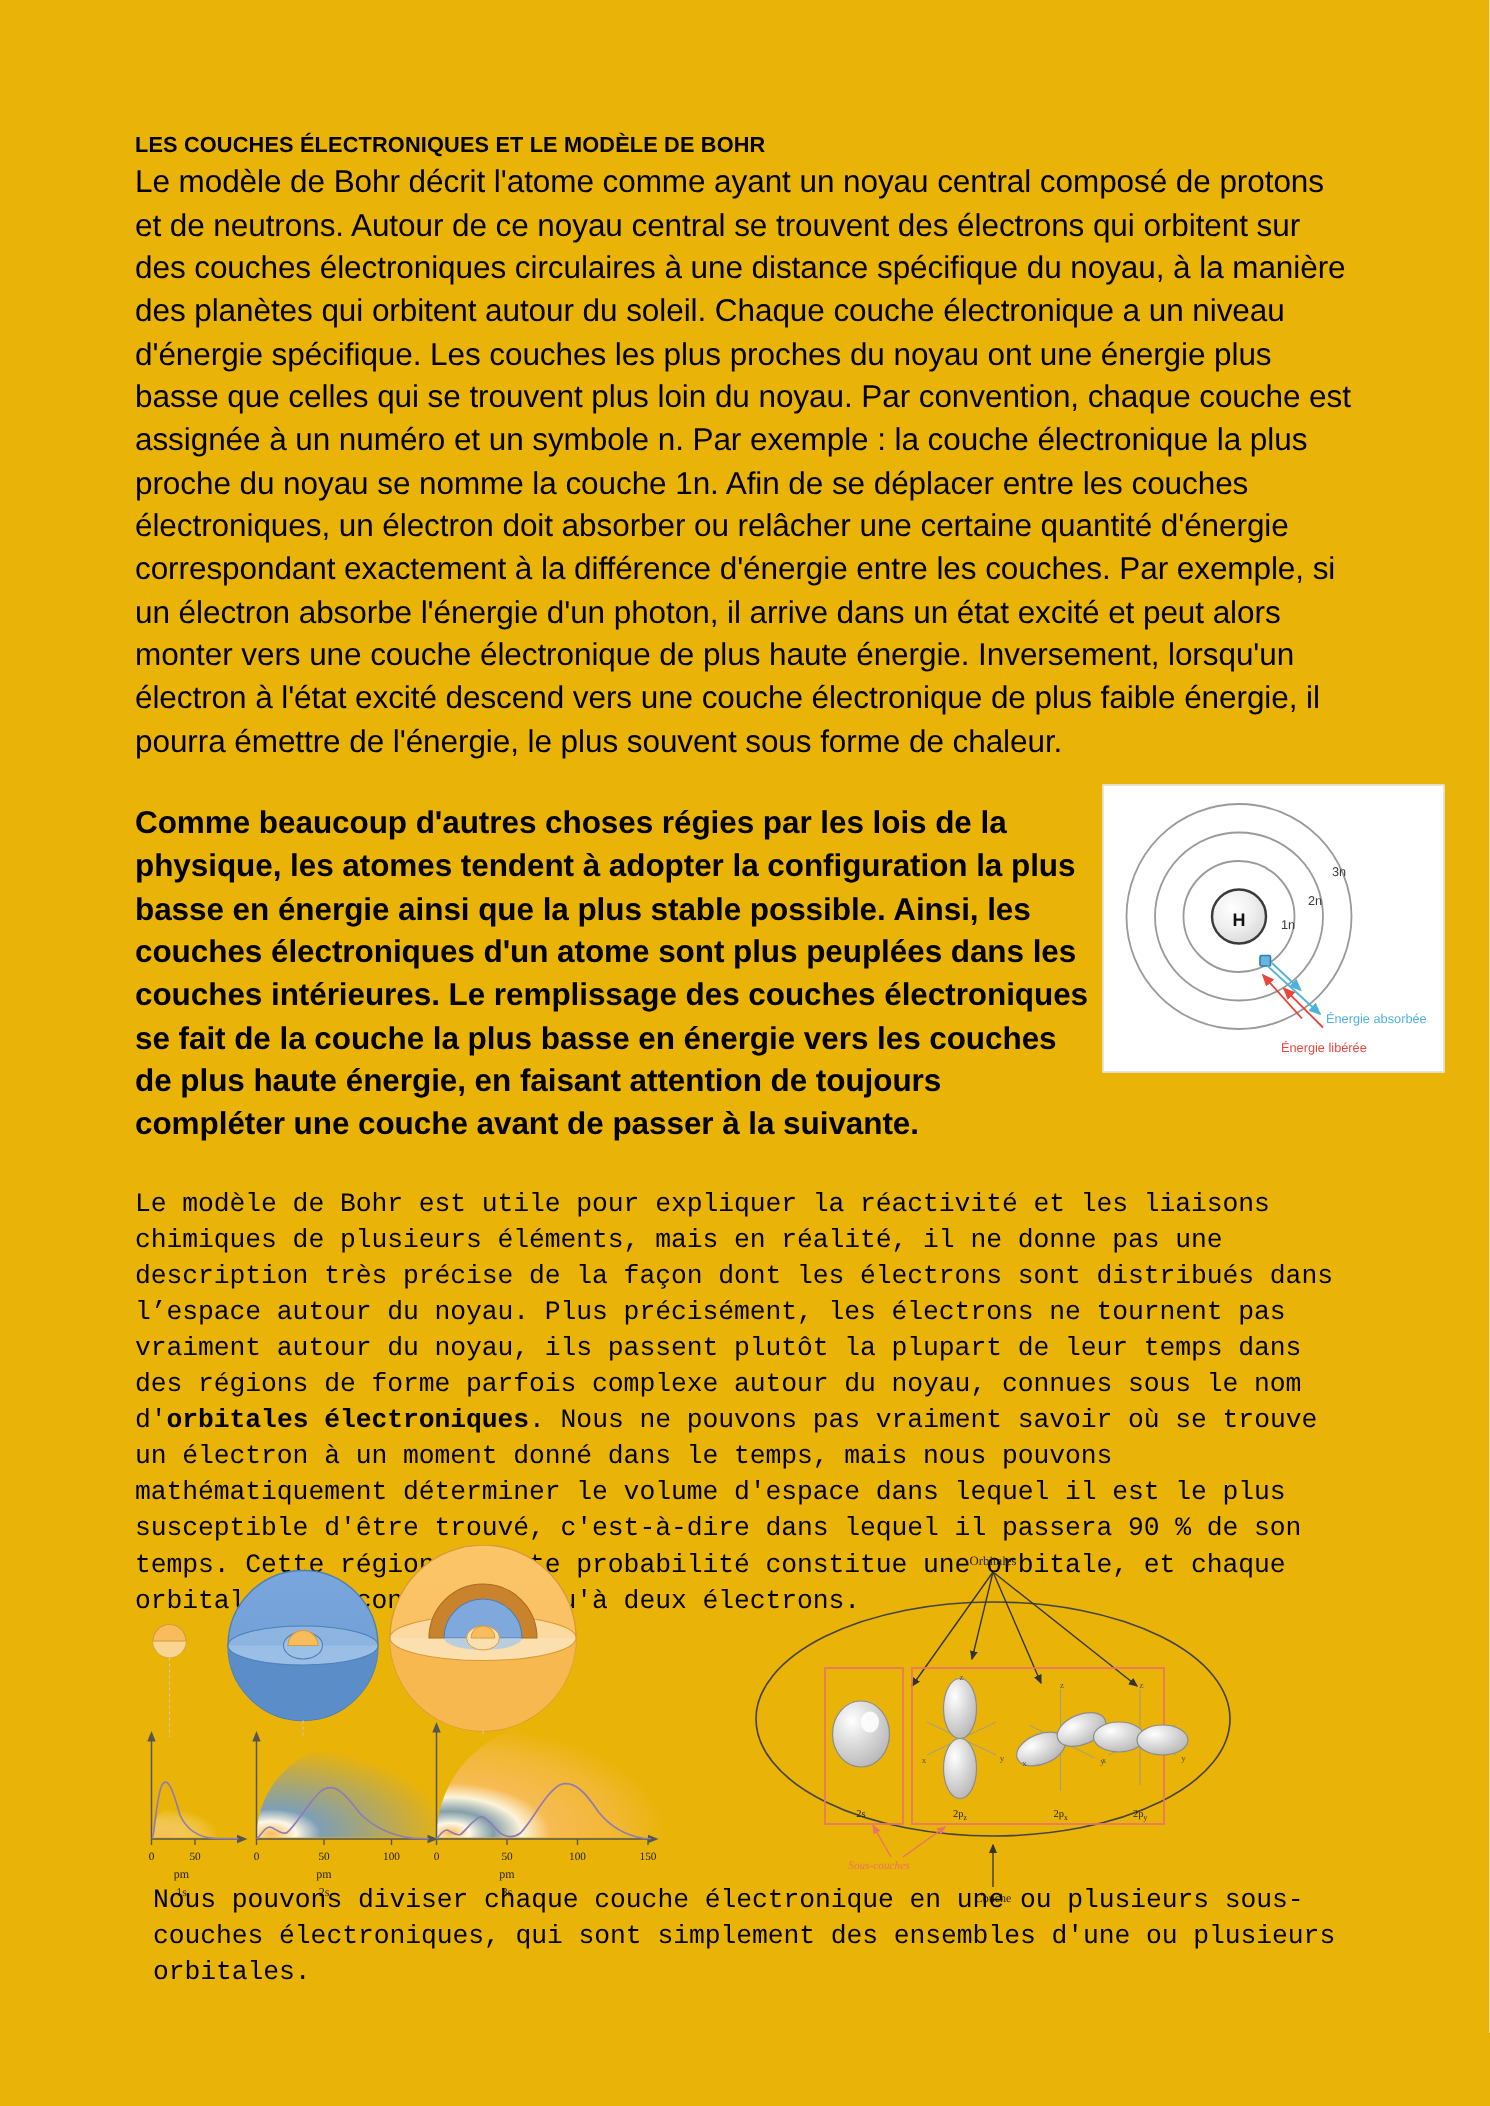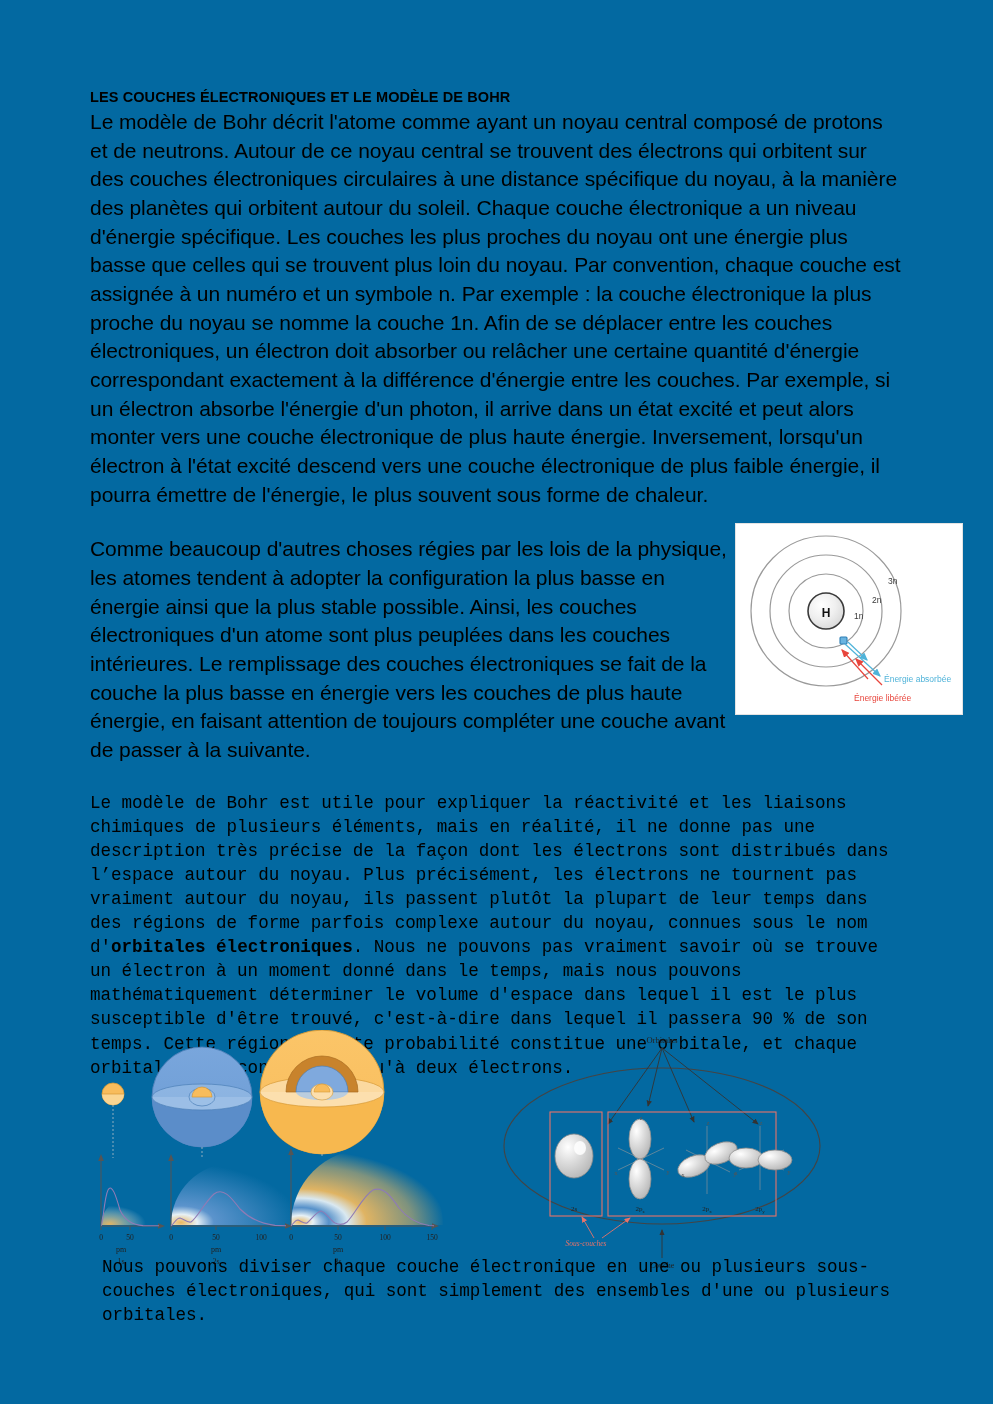--- a/index.html
+++ b/index.html
@@ -8,21 +8,21 @@
     background: #ffffff;
   }
   body {
     font-family: "Liberation Sans", sans-serif;
     color: #000000;
   }
   .page {
     position: relative;
     width: 993px;
     height: 1404px;
-    background: #0369a1;
+    background: #eab308;
     overflow: hidden;
   }
   .content {
     position: absolute;
     left: 90px;
     top: 88px;
     width: 815px;
   }
   h2.section-title {
     font-size: 14.5px;
@@ -44,20 +44,21 @@
     font-family: Liberation Mono, monospace;
   }
   .spacer-lg { height: 26px; }
 
   
   .flowblock {
     position: relative;
   }
   .flow-text {
     width: 640px;
+    font-weight: bold;
   }
 
   
   .bohr-figure {
     position: absolute;
     left: 645px;
     top: -12px;
     width: 228px;
     height: 192px;
     border: 1px solid #e3e3e3;

